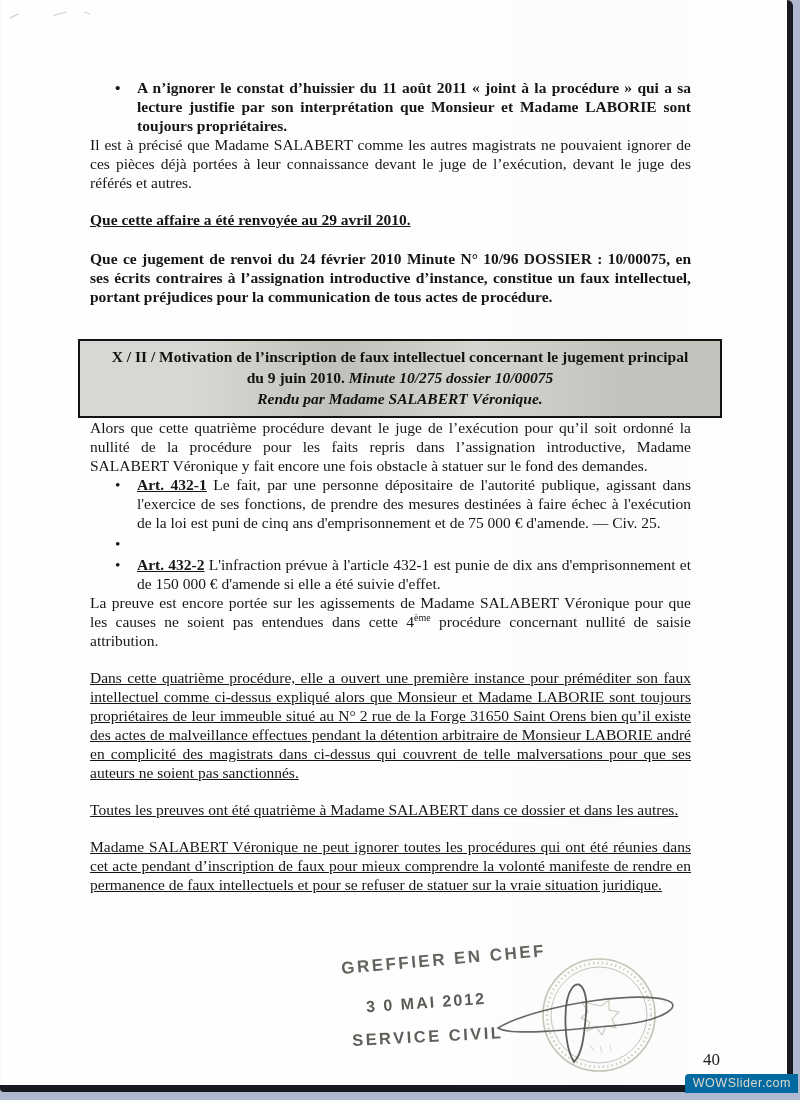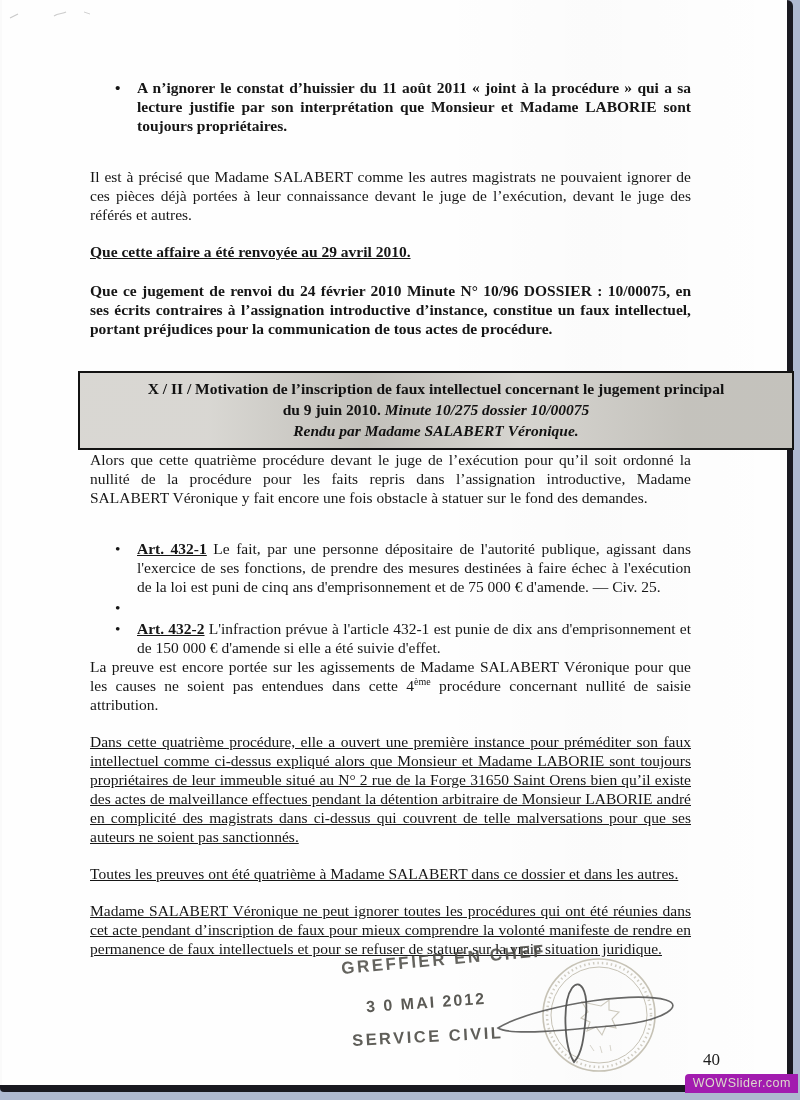--- a/index.html
+++ b/index.html
@@ -19,33 +19,33 @@
     border-right:6px solid #191920;
     border-bottom:7px solid #191920;
     border-radius:0 6px 7px 4px;
   }
   .inner{margin-left:90px;margin-right:96px;padding-top:78px;color:#161616;}
   p,.para{
     margin:0;font-size:15.5px;line-height:19px;text-align:justify;
   }
   .bold{font-weight:bold;}
   .bolditalic{font-weight:bold;}
-  .mt14{margin-top:32px;} .mt16{margin-top:0;} .mt18{margin-top:18px;text-decoration:underline;}
+  .mt14{margin-top:0;} .mt16{margin-top:0;} .mt18{margin-top:18px;text-decoration:underline;}
   .mt20{margin-top:20px;} .mt33{margin-top:33px;}
 
   .bullet-row{display:flex;align-items:flex-start;}
   .bullet-row .dot{width:22px;flex:0 0 22px;text-align:left;font-size:15.5px;line-height:19px;}
   .indent1{margin-left:25px;}
   .bullet-text{flex:1;}
   .art-label{font-weight:bold;text-decoration:underline;}
   sup{font-size:10px;line-height:0;}
 
   .header-box{
     box-sizing:border-box;
-    margin-left:-12px;width:716px;
+    margin-left:-12px;width:644px;
     border:2px solid #131313;
     background:#cccac4;
     background-image:linear-gradient(90deg, rgba(255,255,255,0.25) 0 18%, rgba(0,0,0,0.05) 40%, rgba(255,255,255,0.2) 62%, rgba(0,0,0,0.04) 85%);
     padding:5px 10px 7px 10px;
     text-align:center;
     font-size:15.5px;line-height:21px;font-weight:bold;color:#121212;
   }
 
   
   .stamp-line{
@@ -59,21 +59,21 @@
 
   .seal-svg{position:absolute;left:470px;top:950px;}
 
   .page-number{
     position:absolute;left:703px;top:1050px;
     font-size:17px;color:#1d1d1d;font-family:"Liberation Serif",serif;
   }
 
   .watermark{
     position:absolute;right:2px;top:1074px;z-index:5;
-    background:#a21caf;
+    background:#0369a1;
     color:#dcd9cc;
     font-family:"Liberation Sans","DejaVu Sans",sans-serif;
     font-size:12.5px;letter-spacing:.5px;
     padding:2px 7px 3px 8px;
     border-radius:4px 0 0 0;
   }
 
   .pencil-marks{position:absolute;left:6px;top:6px;}
 </style>
 </head>

